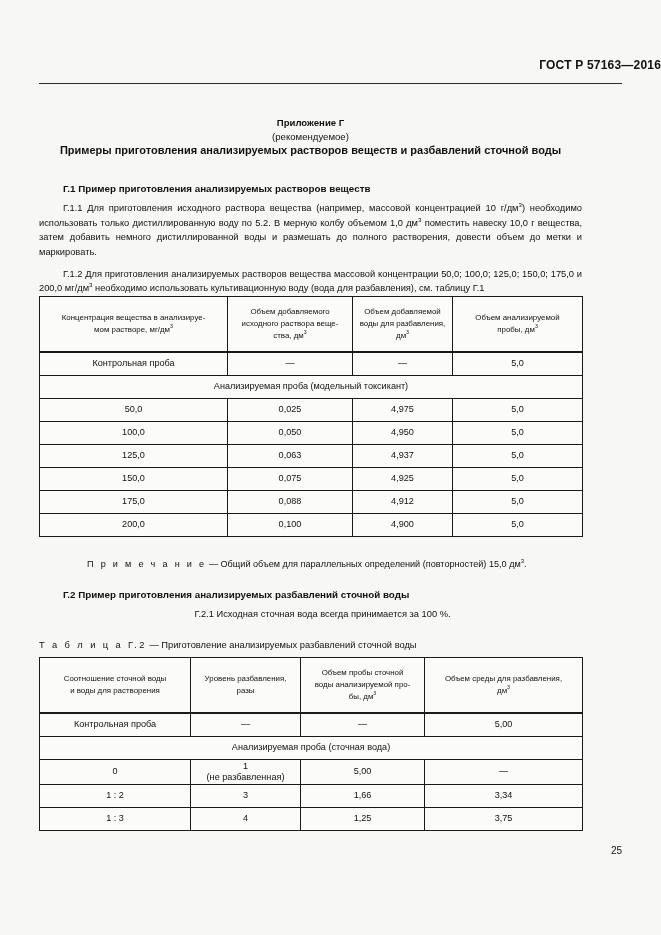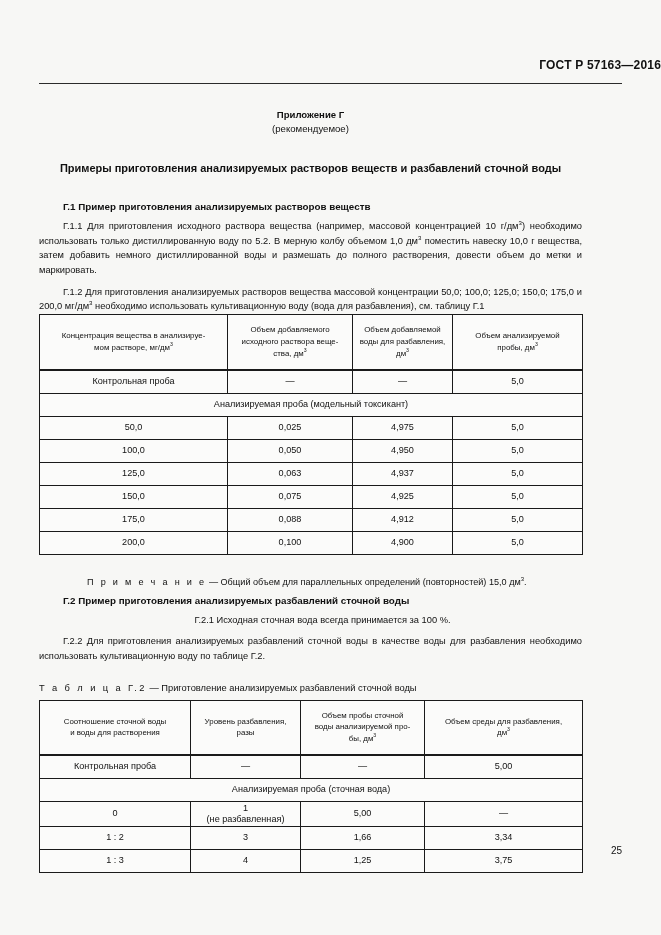--- a/index.html
+++ b/index.html
@@ -16,21 +16,21 @@
     width: 661px;
     height: 935px;
     margin: 0 auto;
     background: #f7f7f5;
     box-sizing: border-box;
     overflow: hidden;
   }
   .content {
     position: absolute;
     left: 39px;
-    top: 4px;
+    top: 12px;
     width: 543px;
     height: 778px;
   }
   .header-rule {
     position: absolute;
     left: 39px;
     right: 39px;
     top: 83px;
     border-top: 1px solid #2b2b2b;
     height: 0;
@@ -53,35 +53,34 @@
     color: #111;
     line-height: 1.45;
   }
   .appendix-sub {
     text-align: center;
     font-size: 9.6px;
     color: #111;
     line-height: 1.45;
   }
   .main-title {
-    margin-top: 26px;
     text-align: center;
     font-size: 11px;
     font-weight: bold;
     color: #111;
   }
   .sec-head {
     margin-top: 27px;
     font-size: 9.8px;
     font-weight: bold;
     color: #111;
     padding-left: 24px;
   }
   .sec-head.tight {
-    margin-top: 8px;
+    margin-top: 20px;
   }
   p.body-text {
     margin: 7px 0 0 0;
     font-size: 9.3px;
     line-height: 1.58;
     color: #111;
     text-align: justify;
     text-indent: 24px;
     text-justify: inter-word;
   }
@@ -250,21 +249,20 @@
           <td>5,0</td>
         </tr>
       </tbody>
     </table>
 
     <div class="note"><span class="lbl">П р и м е ч а н и е</span><span>  —  </span><span>Общий объем для параллельных определений (повторностей) 15,0 дм</span><sup>3</sup><span>.</span></div>
 
     <div class="sec-head tight">Г.2  Пример приготовления анализируемых разбавлений сточной воды</div>
 
     <p class="body-text nojust">Г.2.1  Исходная сточная вода всегда принимается за 100 %.</p>
-    <p class="body-text">Г.2.2  Для приготовления анализируемых разбавлений сточной воды в качестве воды для разбавления необходимо использовать культивационную воду по таблице Г.2.</p>
 
     <div class="table-caption"><span class="sp">Т а б л и ц а  Г.2</span><span> — </span><span>Приготовление анализируемых разбавлений сточной воды</span></div>
 
     <table class="gost">
       <colgroup>
         <col style="width:151px">
           <col style="width:110px">
           <col style="width:124px">
           <col style="width:158px">
       </colgroup>

